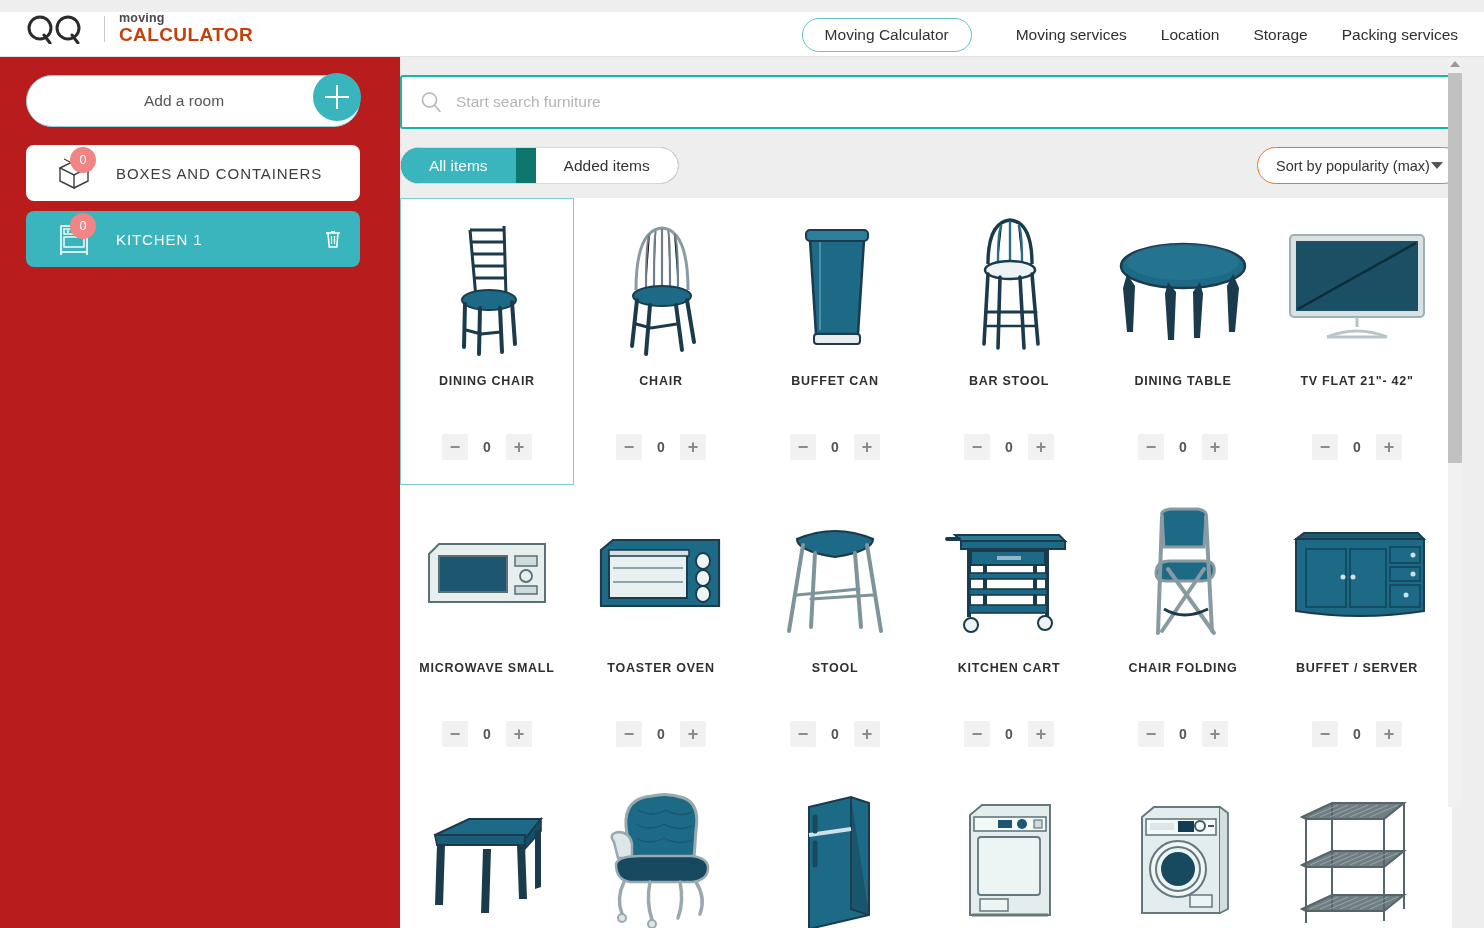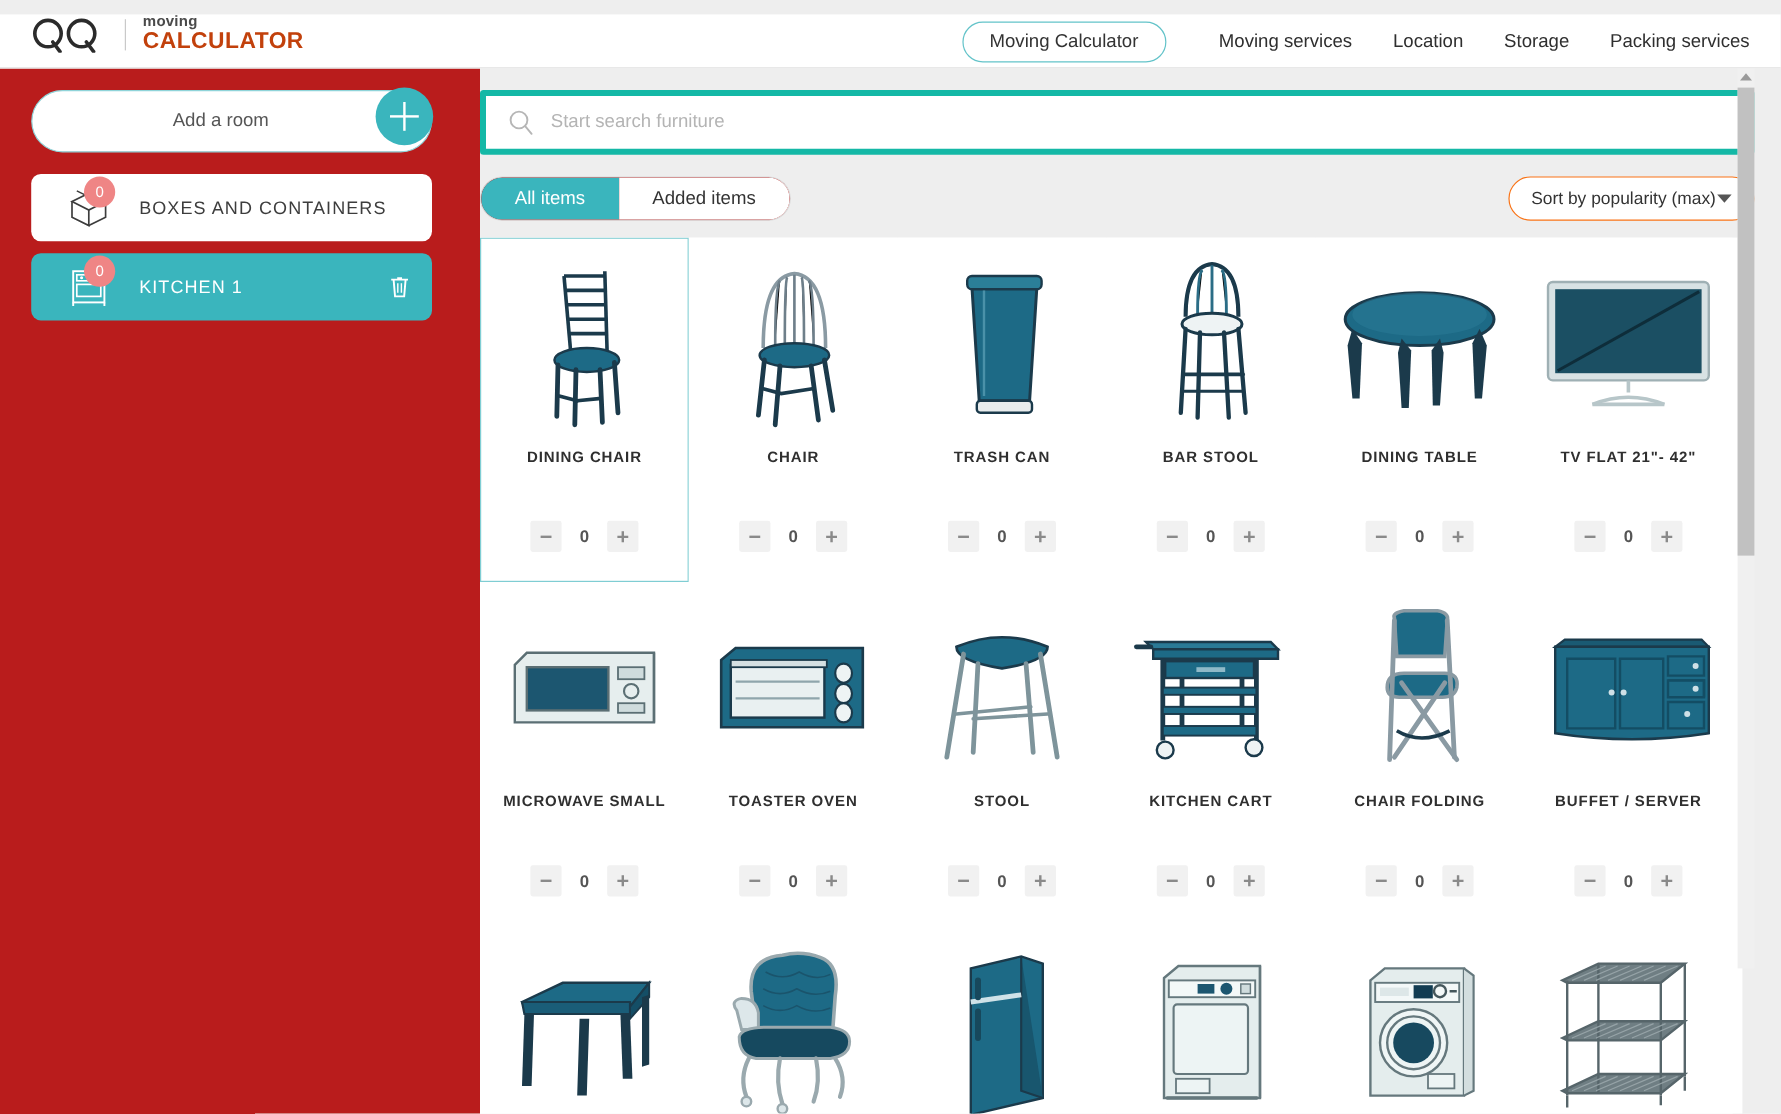--- a/index.html
+++ b/index.html
@@ -76,34 +76,34 @@
   }
   .room-label { font-size: 15px; letter-spacing: .9px; color: #3d3d3d; margin-left: 22px; }
   .room-row.active .room-label { color: #ffffff; }
   .room-trash { margin-left: auto; width: 22px; height: 22px; cursor: pointer; }
 
   
   .main { flex: 1; padding: 18px 0 0 0; position: relative; }
 
   .search-box {
     margin: 0 22px 0 0; height: 54px; background: #fff;
-    border: 5px solid #14b8a6; border-radius: 3px;
+    border: 2px solid #14b8a6; border-radius: 3px;
     display: flex; align-items: center; padding: 0 18px;
   }
   .search-icon { width: 22px; height: 22px; margin-right: 14px; flex: 0 0 22px; }
   .search-input {
     border: none; outline: none; flex: 1; font-size: 15.5px;
     color: #333; font-family: "Liberation Sans", sans-serif; background: transparent;
   }
   .search-input::placeholder { color: #b4b4b4; }
 
   .toolbar { display: flex; align-items: center; margin: 18px 22px 0 0; }
   .tabs {
     display: flex; border: 1px solid #d9d9d9; border-radius: 20px;
-    overflow: hidden; height: 37px; background: #b91c1c;
+    overflow: hidden; height: 37px; background: #0f766e; gap: 20px;
   }
   .tab {
     display: flex; align-items: center; padding: 0 28px;
     font-size: 15.5px; color: #333; cursor: pointer; background: #fff;
   }
   .tab.active { background: #3ab5bd; color: #fff; }
   .sort-select {
     margin-left: auto; height: 37px; min-width: 205px;
     border: 1px solid #f97316; border-radius: 20px; background: #fff;
     display: flex; align-items: center; padding: 0 18px; cursor: pointer;
@@ -320,21 +320,21 @@
           </div>
           <div class="card">
             <div class="card-img">
               <svg width="110" height="150" viewBox="0 0 110 150">
      <path d="M30 28 H84 L78 122 H36 Z" fill="#1d6a86" stroke="#1b3a4b" stroke-width="2.5"></path>
      <rect x="26" y="18" width="62" height="11" rx="4" fill="#2b7f98" stroke="#1b3a4b" stroke-width="2"></rect>
      <rect x="34" y="122" width="46" height="10" rx="3" fill="#e8eced" stroke="#1b3a4b" stroke-width="2"></rect>
      <path d="M40 30 V118" stroke="#6fb2c6" stroke-width="2" opacity=".55"></path>
               </svg>
             </div>
-            <div class="card-name">TRASH CAN</div>
+            <div class="card-name">BUFFET CAN</div>
             <div class="stepper">
               <div class="step-btn">
                 <span>−</span>
               </div>
               <div class="step-val">0</div>
               <div class="step-btn">
                 <span>+</span>
               </div>
             </div>
           </div>

